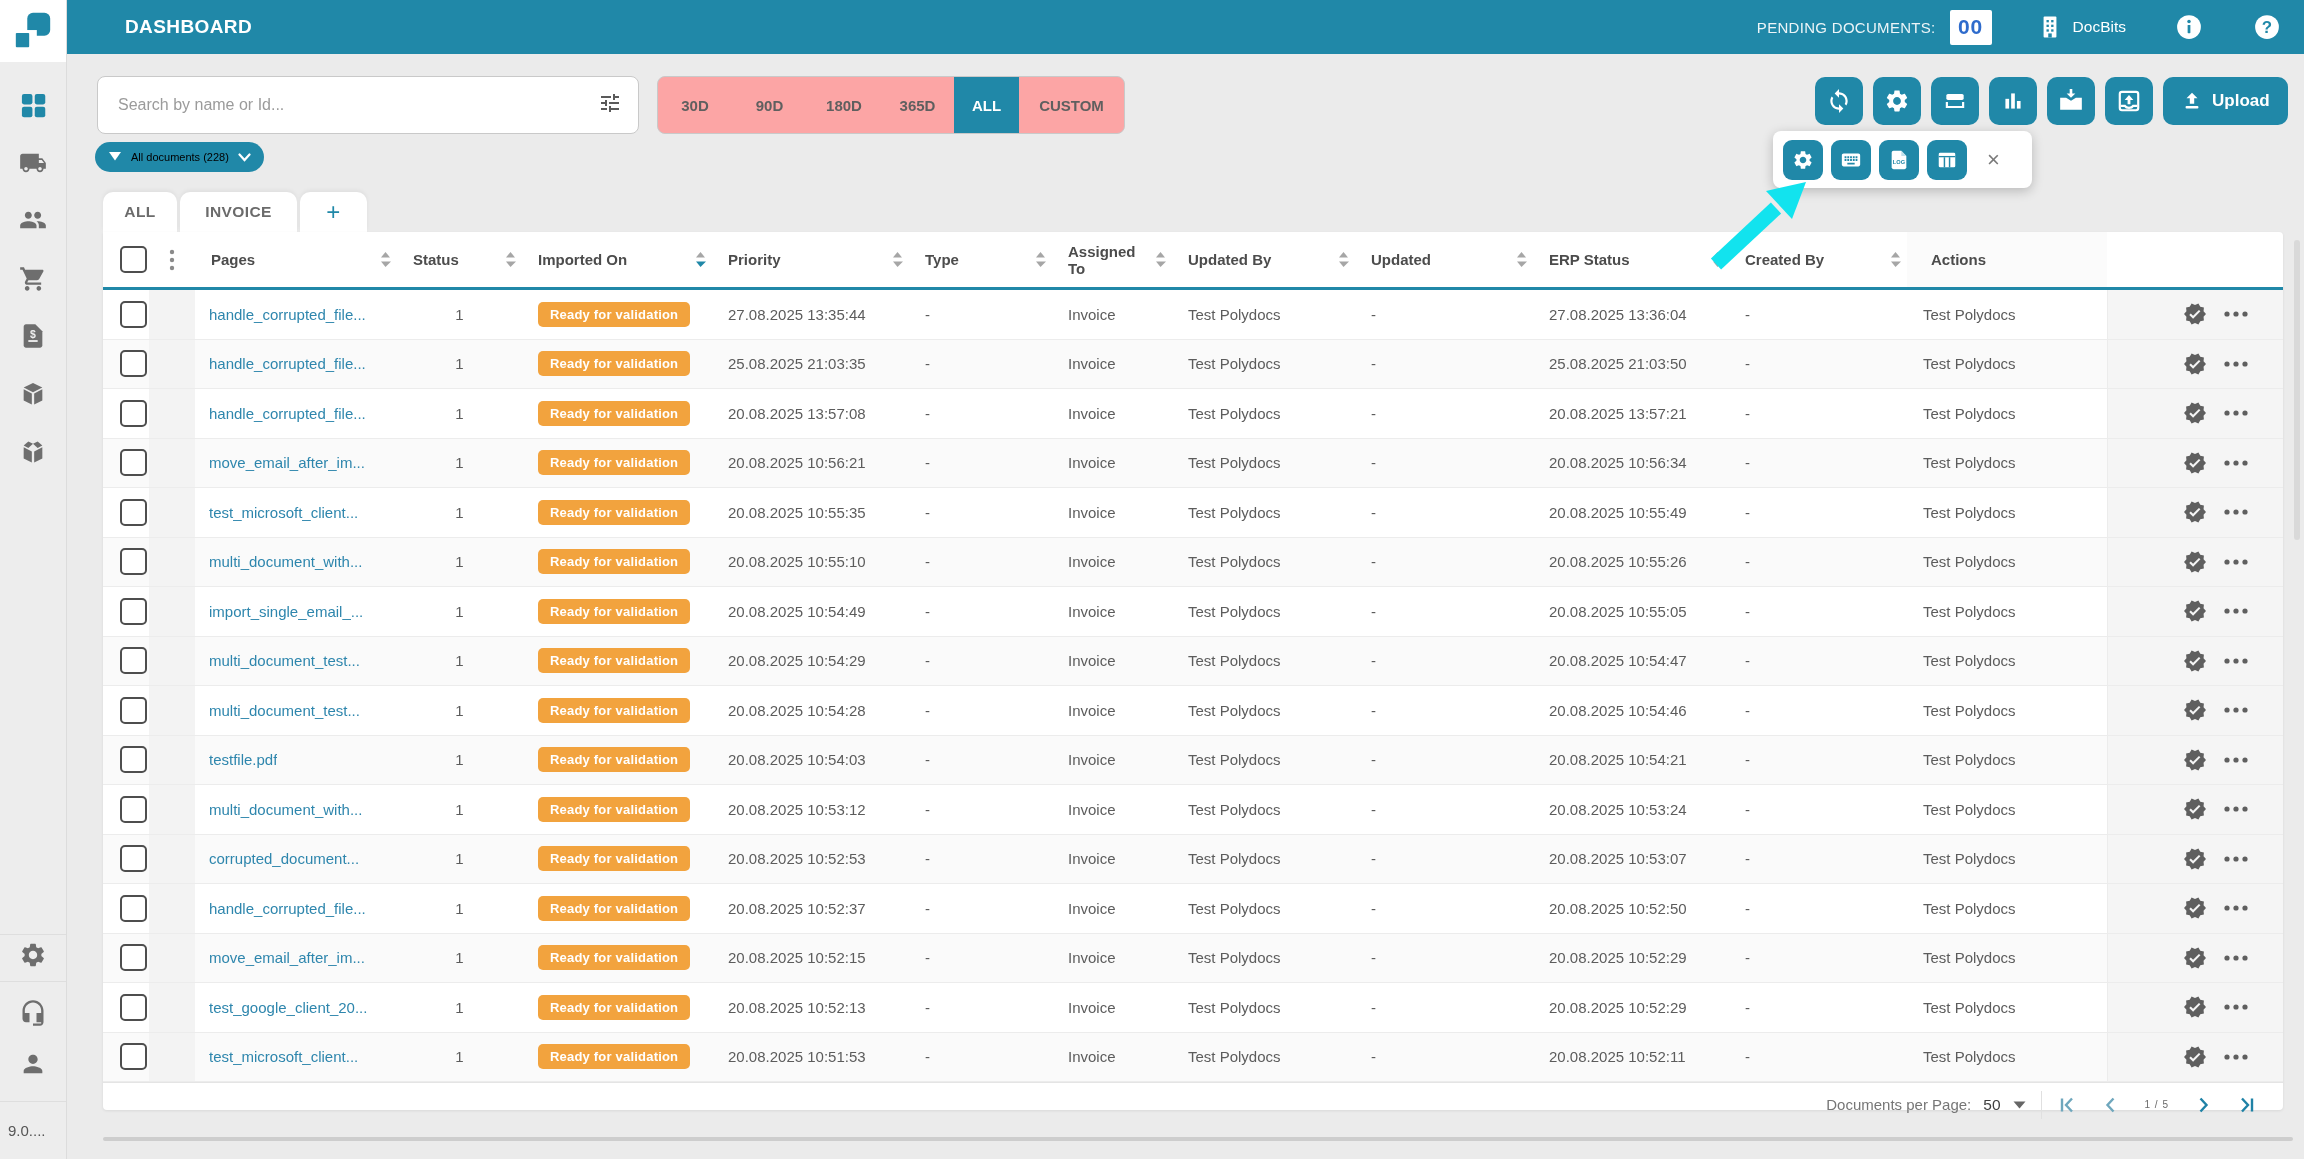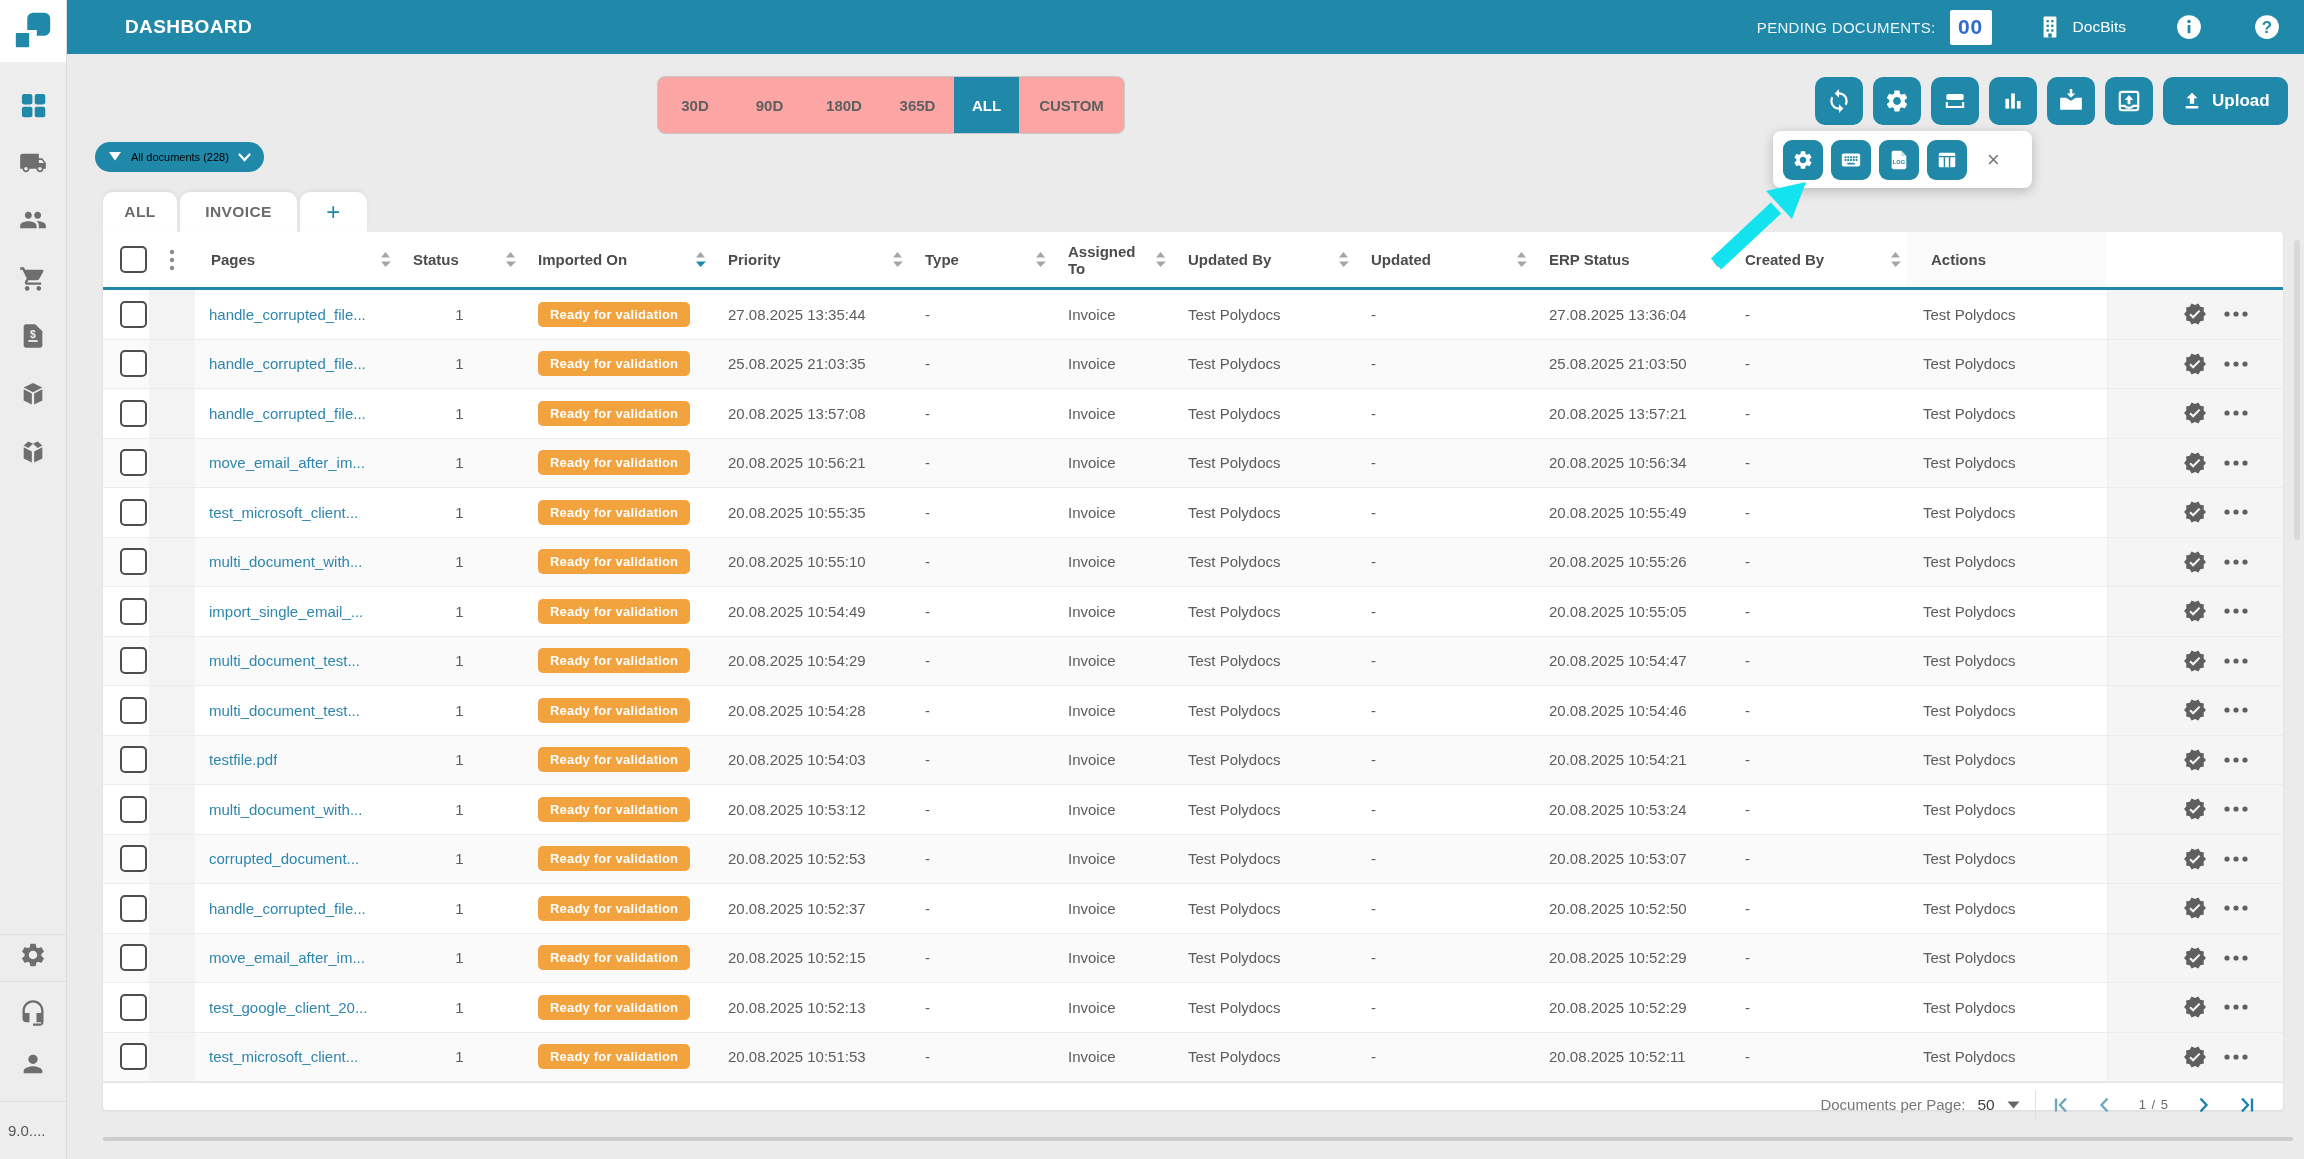--- a/index.html
+++ b/index.html
@@ -72,21 +72,21 @@
   .act-icon{display:inline-flex;cursor:pointer;}
 
   
   .pager{height:43px;border-top:1px solid #e4e4e4;display:flex;align-items:center;justify-content:flex-end;padding-right:26px;gap:9px;}
   .pp-group{display:flex;align-items:center;gap:12px;cursor:pointer;}
   .pp-label{color:#767676;font-size:15px;}
   .pp-value{color:#3f3f3f;font-size:15.5px;}
   .pgsep{width:1px;height:28px;background:#e0e0e0;margin:0 6px;}
   .pnav{display:flex;align-items:center;gap:24px;}
   .pnav .pbtn{display:inline-flex;cursor:pointer;}
-  .page-ind{color:#6a6a6a;font-size:13px;letter-spacing:1px;text-align:center;}
+  .page-ind{color:#6a6a6a;font-size:10px;letter-spacing:1px;text-align:center;}
 
   .bottom-line{position:absolute;left:103px;top:1137px;width:2190px;height:4px;background:#cdcdcd;border-radius:2px;}
   .vscroll{position:absolute;right:4px;top:240px;width:6px;height:300px;background:#d6d6d6;border-radius:3px;opacity:.85;}
 </style>
 </head>
 <body>
 
 <div class="app">
 
   <aside class="sidebar">
@@ -199,20 +199,28 @@
       </span>
       <span class="tb-circle">
         <svg width="30" height="30" viewBox="0 0 24 24">
             <circle cx="12" cy="12" r="9.5" fill="#fff"></circle>
             <text x="12" y="16.8" text-anchor="middle" font-size="13.5" font-weight="bold" fill="#2088a8" font-family="Liberation Sans">?</text>
           </svg>
       </span>
     </div>
   </header>
 
+  <div class="searchbox">
+    <input type="text" placeholder="Search by name or Id..." style="">
+    <span class="tune">
+      <svg width="24" height="24" viewBox="0 0 24 24">
+          <path fill="#5a5a5a" d="M3 17v2h6v-2H3zM3 5v2h10V5H3zm10 16v-2h8v-2h-8v-2h-2v6h2zM7 9v2H3v2h4v2h2V9H7zm14 4v-2H11v2h10zm-6-4h2V7h4V5h-4V3h-2v6z"></path>
+        </svg>
+    </span>
+  </div>
 
   <div class="ranges">
     <span class="seg" style="width:74px">30D</span>
     <span class="seg" style="width:75px">90D</span>
     <span class="seg" style="width:74px">180D</span>
     <span class="seg" style="width:73px">365D</span>
     <span class="seg active" style="width:65px">ALL</span>
     <span class="seg" style="width:105px">CUSTOM</span>
   </div>
 

